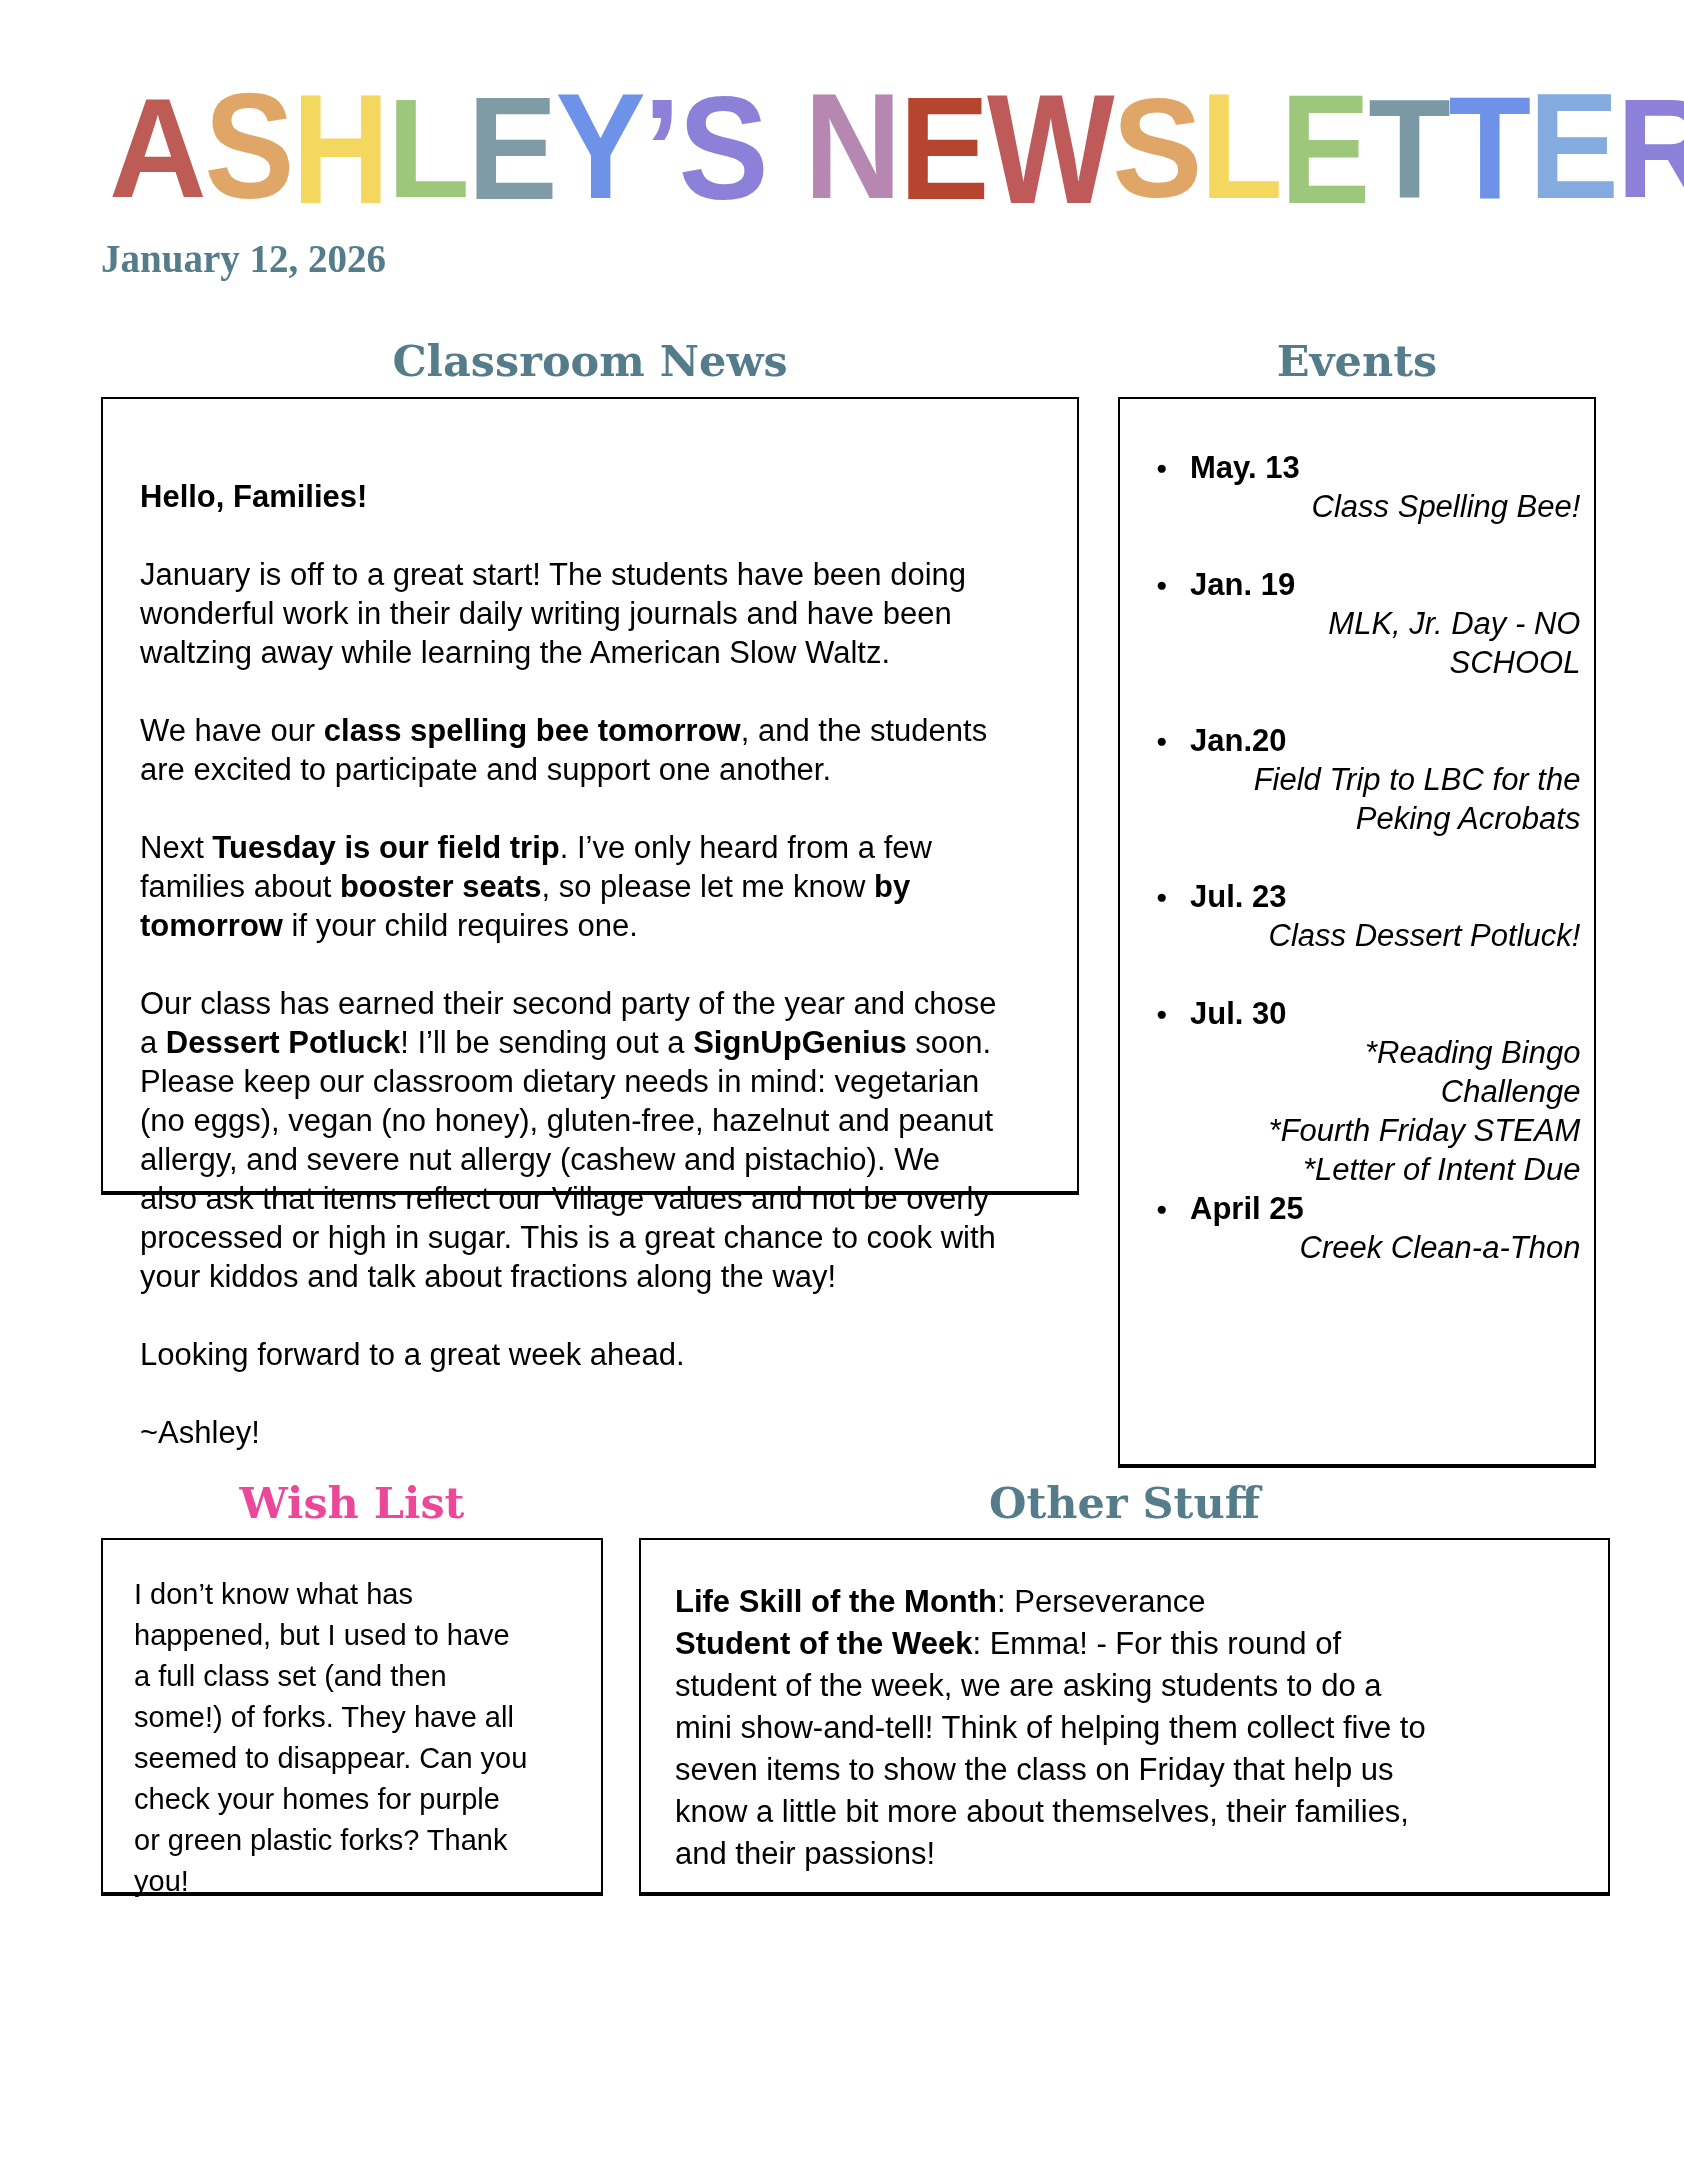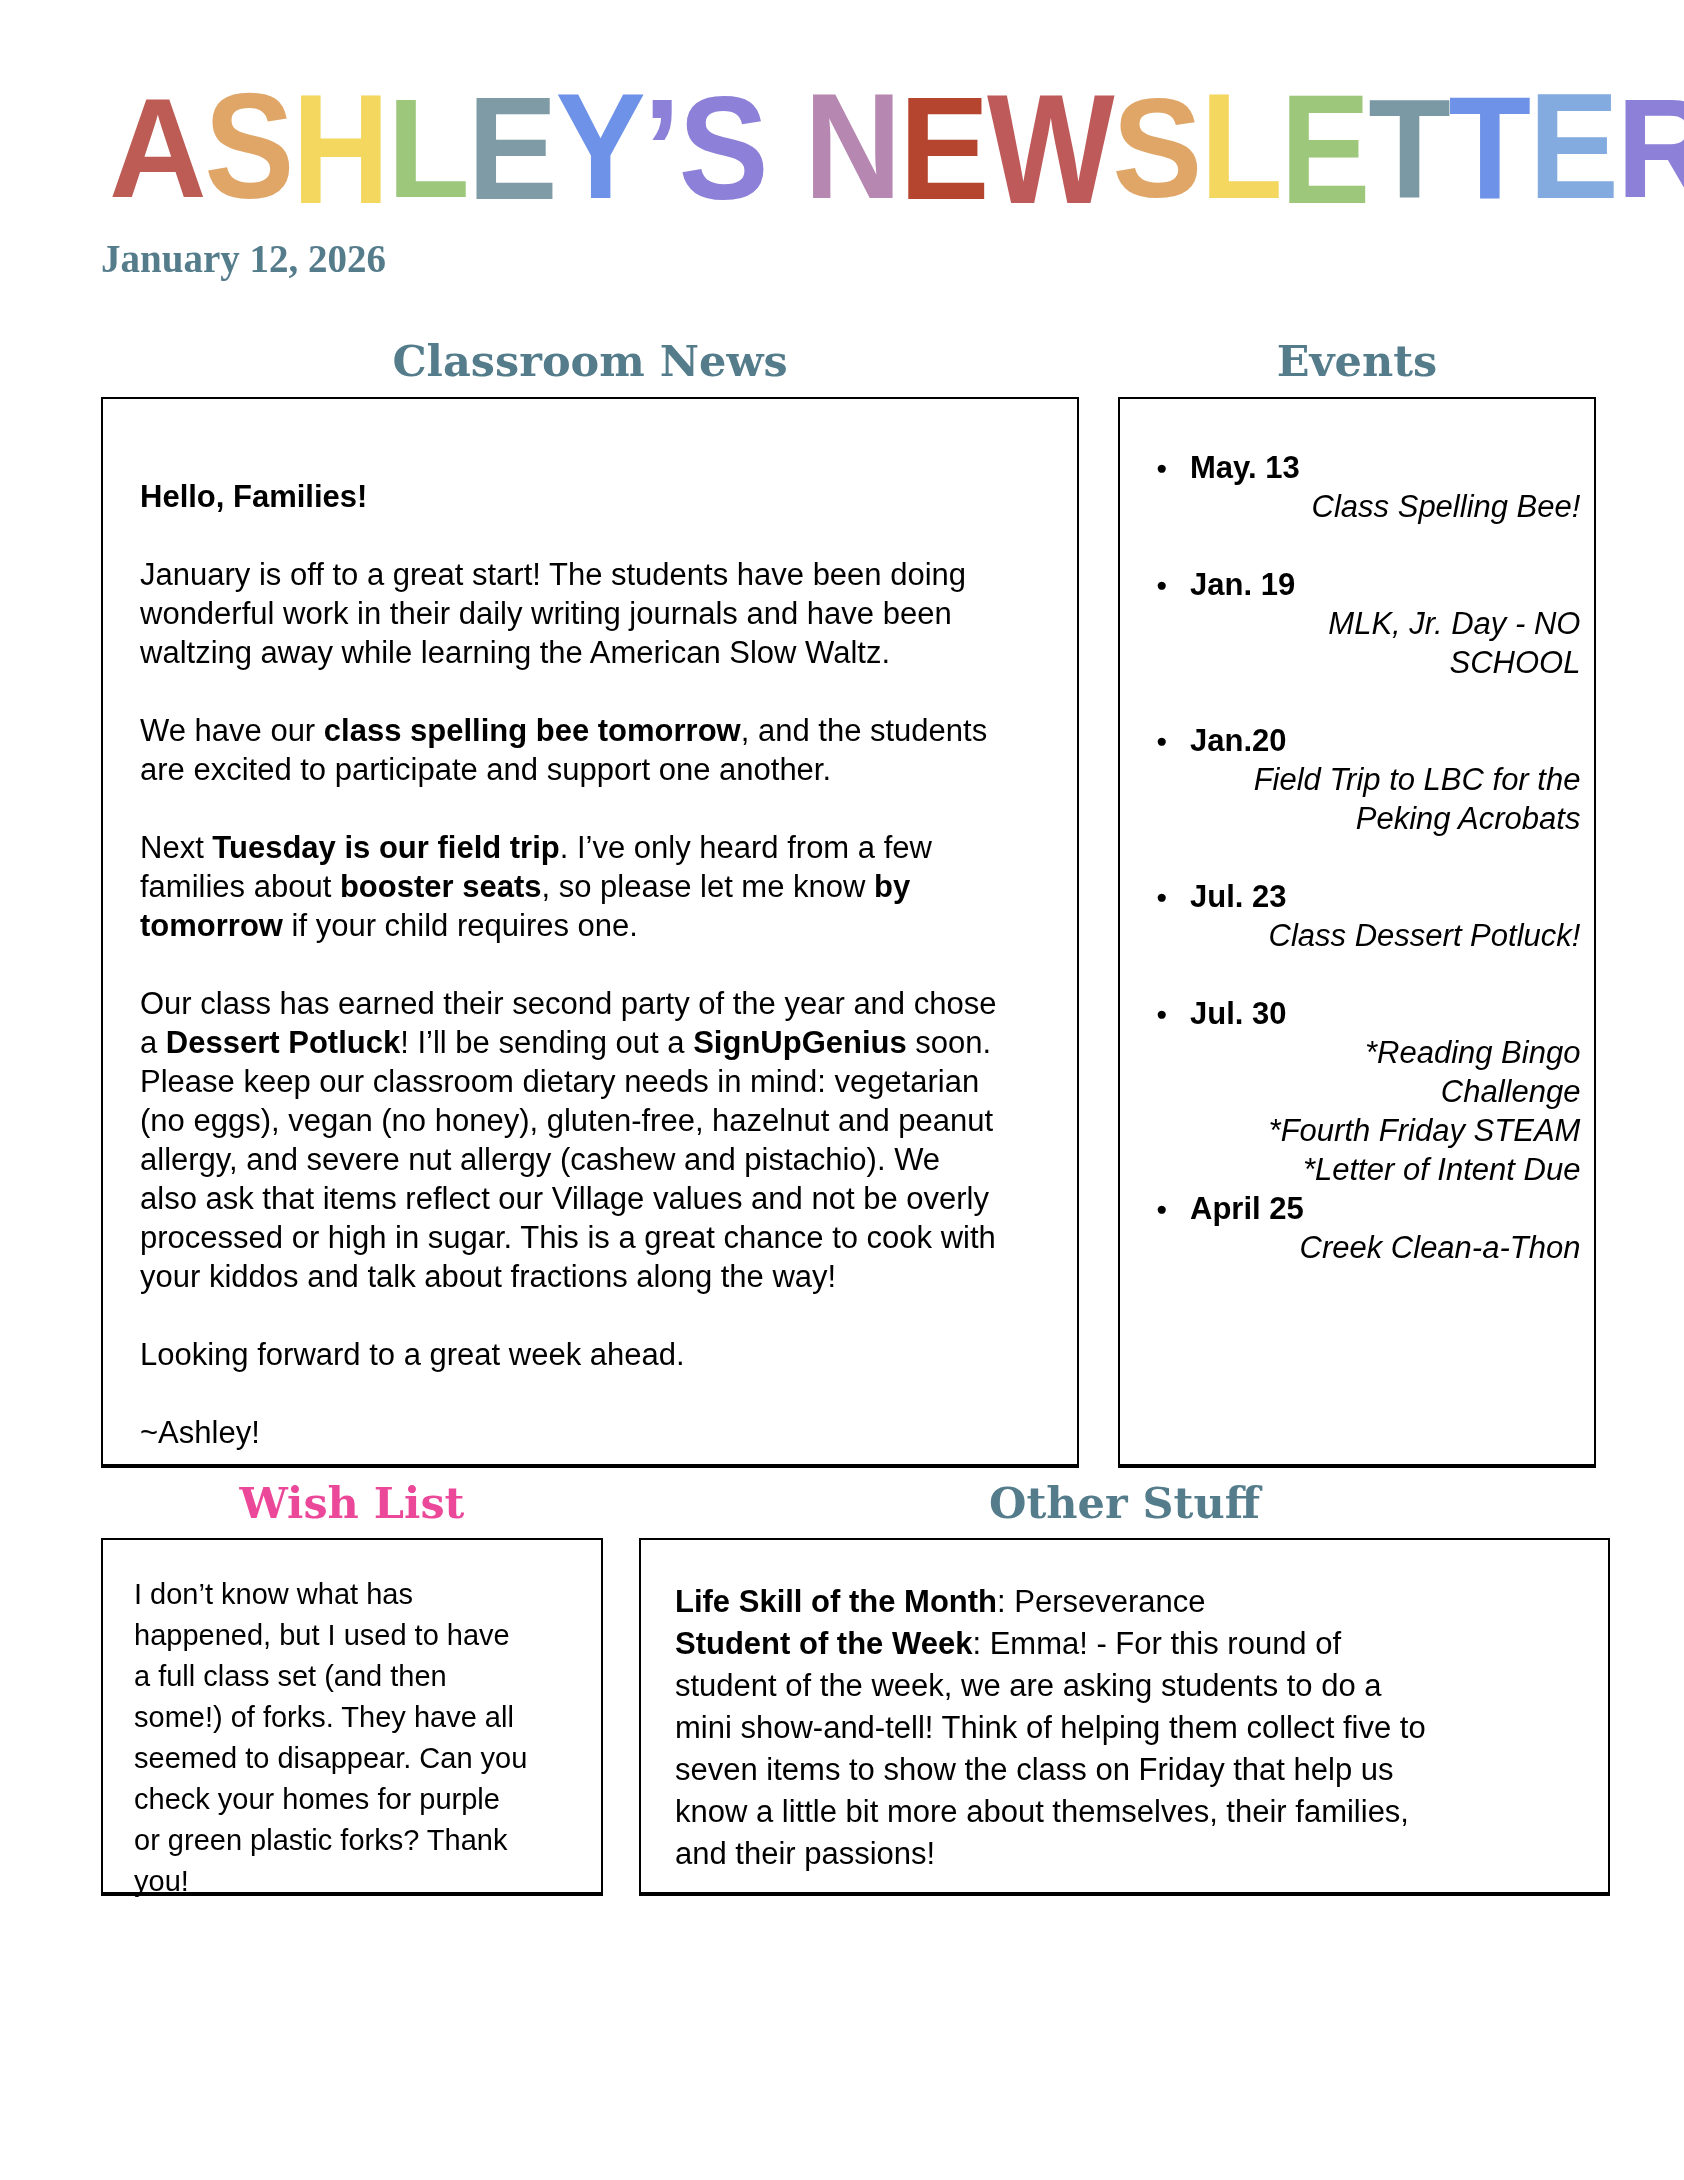--- a/index.html
+++ b/index.html
@@ -59,21 +59,21 @@
   .h-other{left:639px; width:971px; top:1479px;}
 
   
   .box{
     position:absolute;
     box-sizing:border-box;
     border:2.6px solid #000;
     border-bottom-width:4.3px;
     background:#fff;
   }
-  .box-classroom{left:101px; top:397px; width:978px; height:1071px; padding:78px 18px 0 37px;}
+  .box-classroom{left:101px; top:397px; width:978px; height:798px; padding:78px 18px 0 37px;}
   .box-events{left:1118px; top:397px; width:478px; height:1071px; padding:49px 13.6px 0 36px;}
   .box-wish{left:101px; top:1538px; width:502px; height:358px; padding:34px 19px 0 31px;}
   .box-other{left:639px; top:1538px; width:971px; height:358px; padding:41px 32px 0 34px;}
 
   
   .body-text p{
     margin:0 0 39px 0;
     font-size:31px;
     line-height:39px;
     white-space:pre-line;

